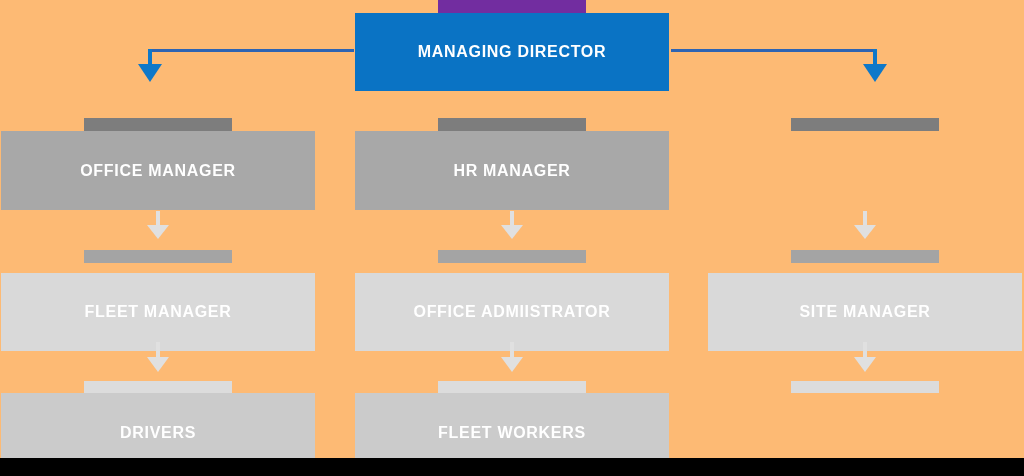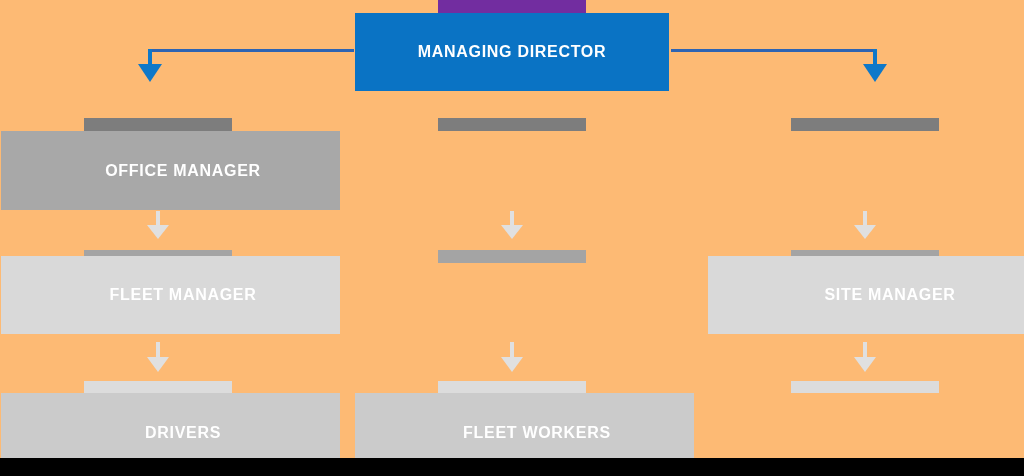--- a/index.html
+++ b/index.html
@@ -44,23 +44,23 @@
   .btri {
     position: absolute; top: 64px; width: 0; height: 0;
     border-left: 12px solid transparent;
     border-right: 12px solid transparent;
     border-top: 18px solid #0e78c9;
   }
   .btri.left  { left: 138px; }
   .btri.right { left: 863px; }
 
   
-  .box  { width: 314px; padding-left: 25px; }
+  .box  { width: 314px; }
   .row1 { top: 131px; height: 79px; background: #a8a8a8; }
-  .row2 { top: 256px; height: 78px; background: #d9d9d9; text-align: center; }
+  .row2 { top: 273px; height: 78px; background: #d9d9d9; text-align: center; }
   .row3 { top: 393px; height: 79px; background: #cbcbcb; text-align: center; }
   .tab1 { top: 118px; background: #7d7d7d; }
   .tab2 { top: 250px; background: #a4a4a4; }
   .tab3 { top: 381px; height: 12px; background: #dcdcdc; }
   .colA { left: 1px; }  .colA.tab { left: 84px; }
   .colB { left: 355px; } .colB.tab { left: 438px; }
   .colC { left: 708px; } .colC.tab { left: 791px; }
 
   
   .gstem { position: absolute; width: 4px; background: #e0e0e0; }
@@ -110,25 +110,31 @@
   <div class="gapB">
       <div class="gstem cxA"></div>
       <div class="ghead cxA"></div>
     </div>
   <div class="tab tab3 colA tab"></div>
   <div class="node box row3 colA">
     <span class="label">DRIVERS</span>
   </div>
 
   <div class="tab tab1 colB tab"></div>
+  <div class="node box row1 colB">
+    <span class="label">HR MANAGER</span>
+  </div>
   <div class="gapA">
       <div class="gstem cxB"></div>
       <div class="ghead cxB"></div>
     </div>
   <div class="tab tab2 colB tab"></div>
+  <div class="node box row2 colB">
+    <span class="label">OFFICE ADMIISTRATOR</span>
+  </div>
   <div class="gapB">
       <div class="gstem cxB"></div>
       <div class="ghead cxB"></div>
     </div>
   <div class="tab tab3 colB tab"></div>
   <div class="node box row3 colB">
     <span class="label">FLEET WORKERS</span>
   </div>
 
   <div class="tab tab1 colC tab"></div>

